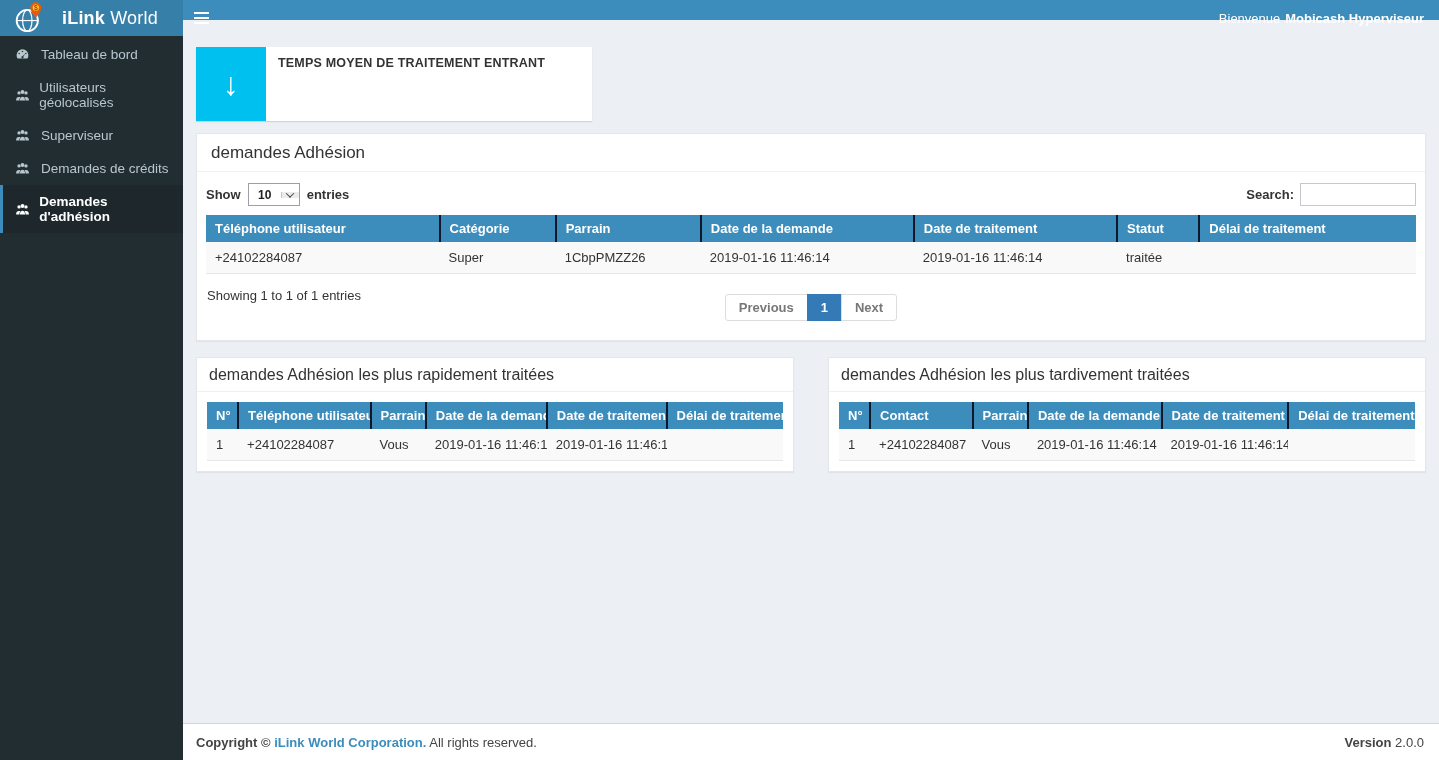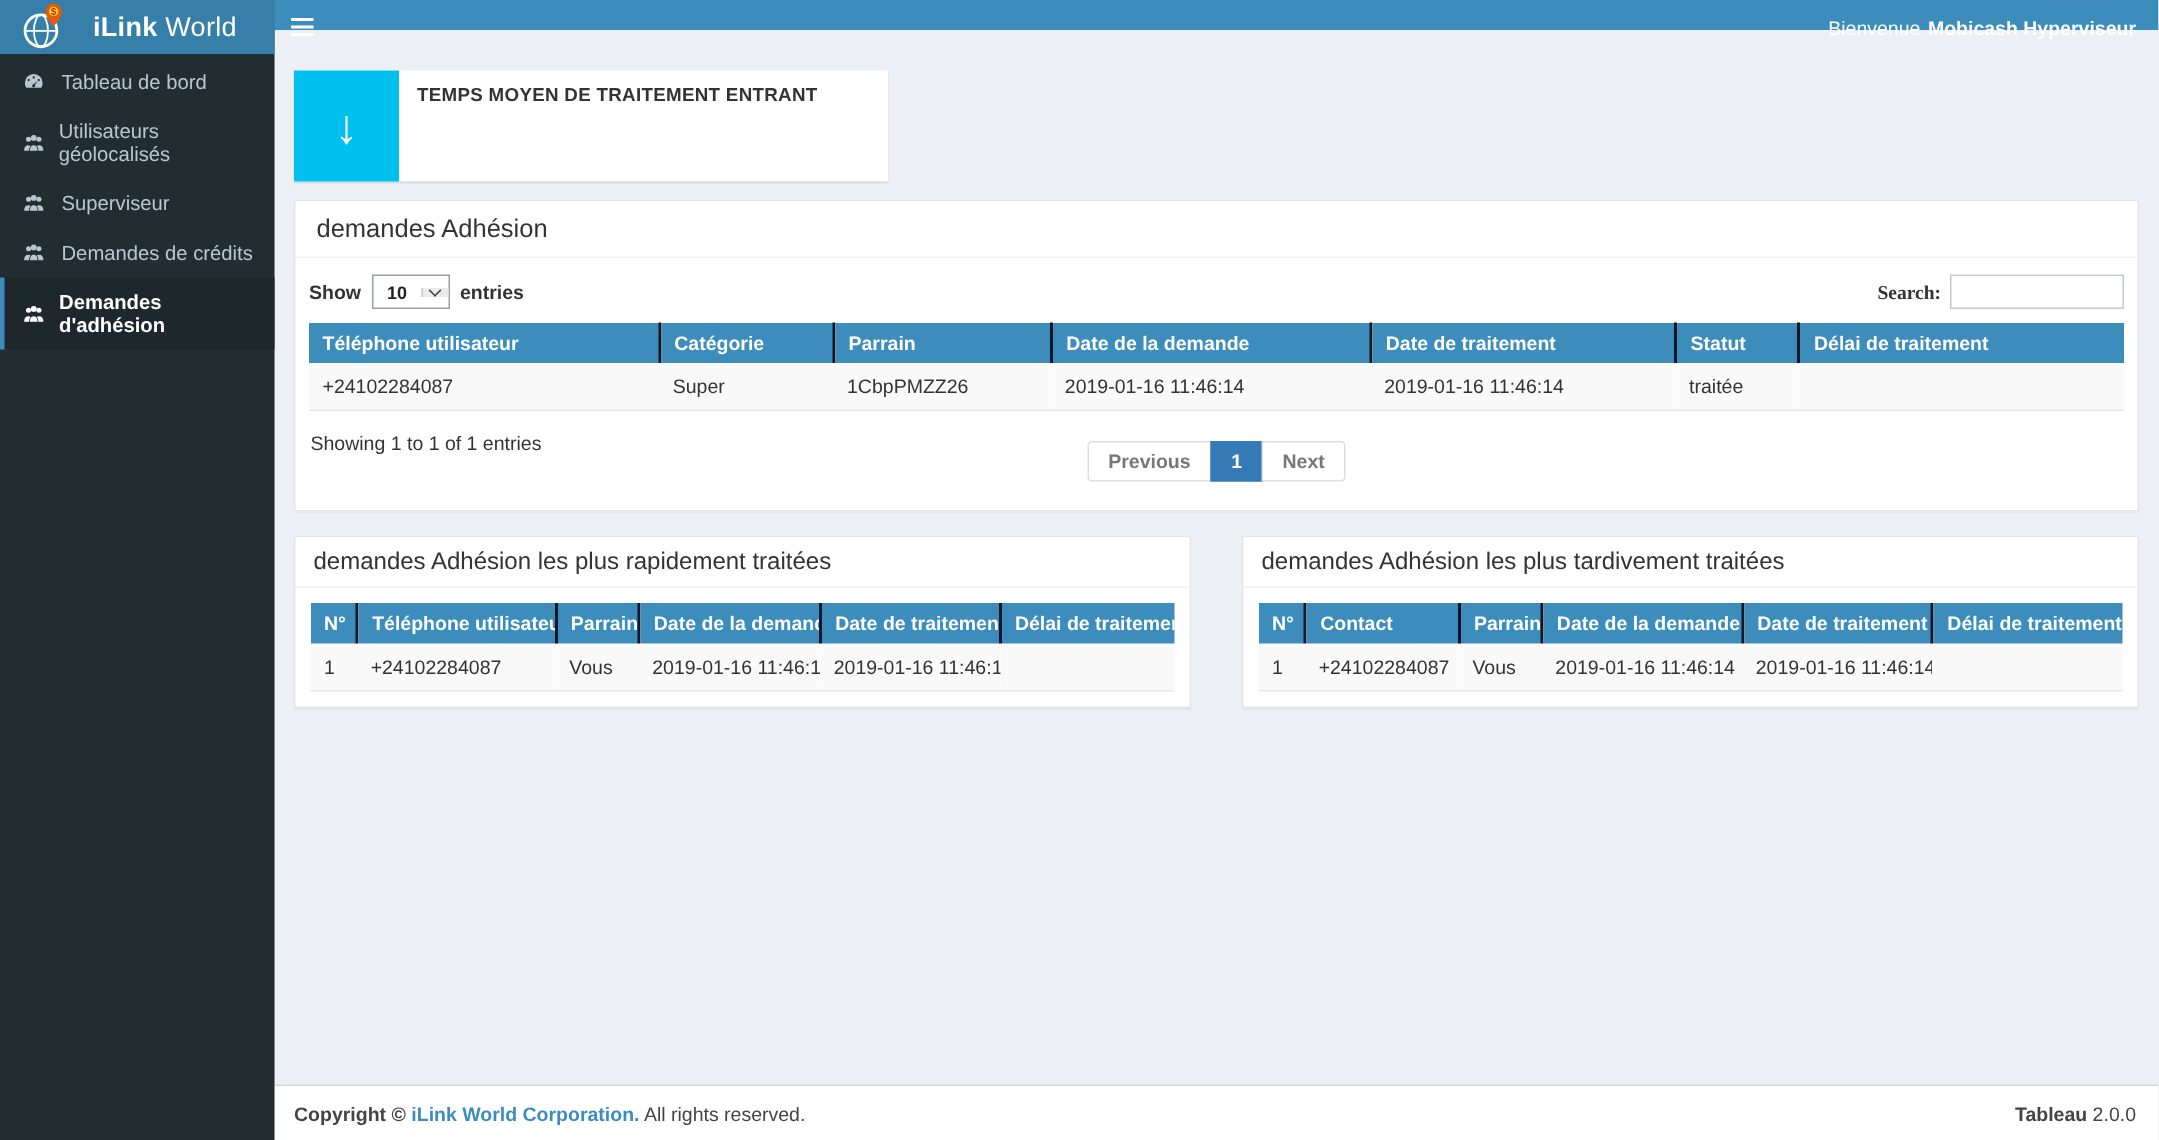--- a/index.html
+++ b/index.html
@@ -38,21 +38,21 @@
   .panel-header.small { font-size:16px; padding:8px 12px 7px; }
   .panel-body { padding:8px 9px 14px; }
   .panel-body.small { padding:10px; }
 
   .dt-controls { display:flex; justify-content:space-between; align-items:center; margin:3px 0 9px; font-size:13px; font-weight:bold; color:#333; }
   .show-group, .search-group { display:flex; align-items:center; }
   .select-box { width:52px; height:23px; border:1px solid #9aa0a6; background:#fff; display:flex; align-items:center; margin:0 7px; cursor:pointer; font-weight:bold; }
   .select-value { flex:1; display:flex; align-items:center; justify-content:center; font-size:12px; color:#222; }
   .select-arrow { width:18px; background:#ebebeb; border-left:1px solid #c8c8c8; display:flex; align-items:center; justify-content:center; }
   .select-arrow i { width:6px; height:6px; border-right:1.6px solid #444; border-bottom:1.6px solid #444; transform:rotate(45deg) translate(-1px,-1px); }
-  .search-group label { margin-right:6px;font-family:Liberation Serif, serif; }
+  .search-group label { margin-right:6px; }
   .search-input { width:116px; height:23px; border:1px solid #c3c9ce; background:#fff; outline:none; padding:0 5px; font-family:inherit; font-size:13px; }
 
   table.dt { width:100%; border-collapse:collapse; table-layout:fixed; font-size:13px; color:#333; }
   table.dt th { background:#3c8dbc; color:#fff; font-weight:bold; text-align:left; padding:6px 9px; border-right:2px solid #0f172a; white-space:nowrap; overflow:hidden; }
   table.dt th:last-child { border-right:none; }
   table.dt td { background:#f9f9f9; padding:8px 9px; border-bottom:1px solid #e7e7e7; white-space:nowrap; overflow:hidden; }
 
   .dt-bottom { position:relative; margin-top:12px; height:40px; }
   .dt-info { position:absolute; left:1px; top:2px; font-size:13px; color:#333; }
   .pagination { display:flex; justify-content:center; padding-top:8px; }
@@ -304,16 +304,16 @@
   </div>
 </main>
 
 <footer class="footer">
   <div class="left">
     <b>Copyright ©</b>
     <a>iLink World Corporation.</a>
     <span>All rights reserved.</span>
   </div>
   <div class="right">
-    <b>Tableau</b>
+    <b>Version</b>
     <span>2.0.0</span>
   </div>
 </footer>
 
 </body></html>

